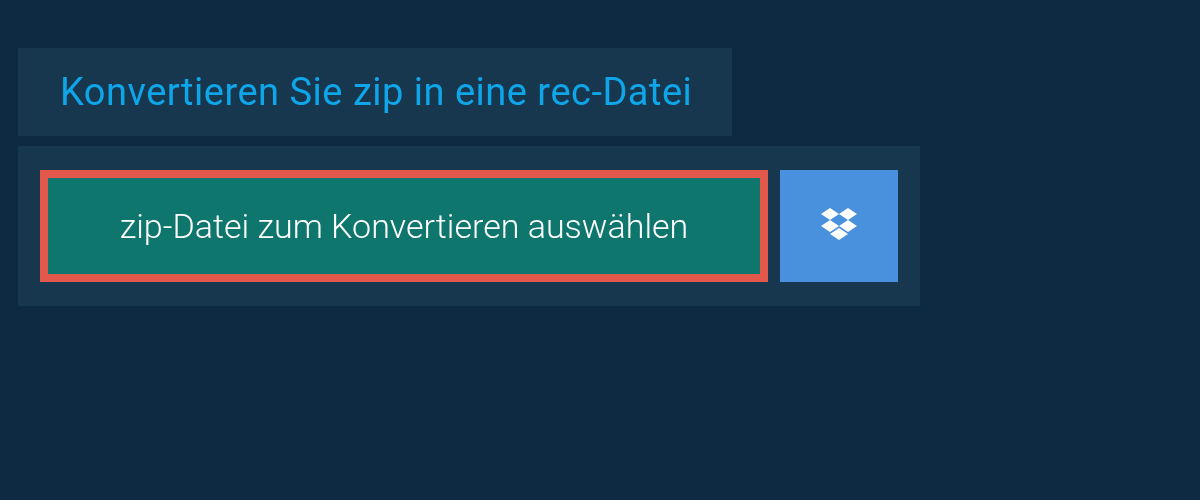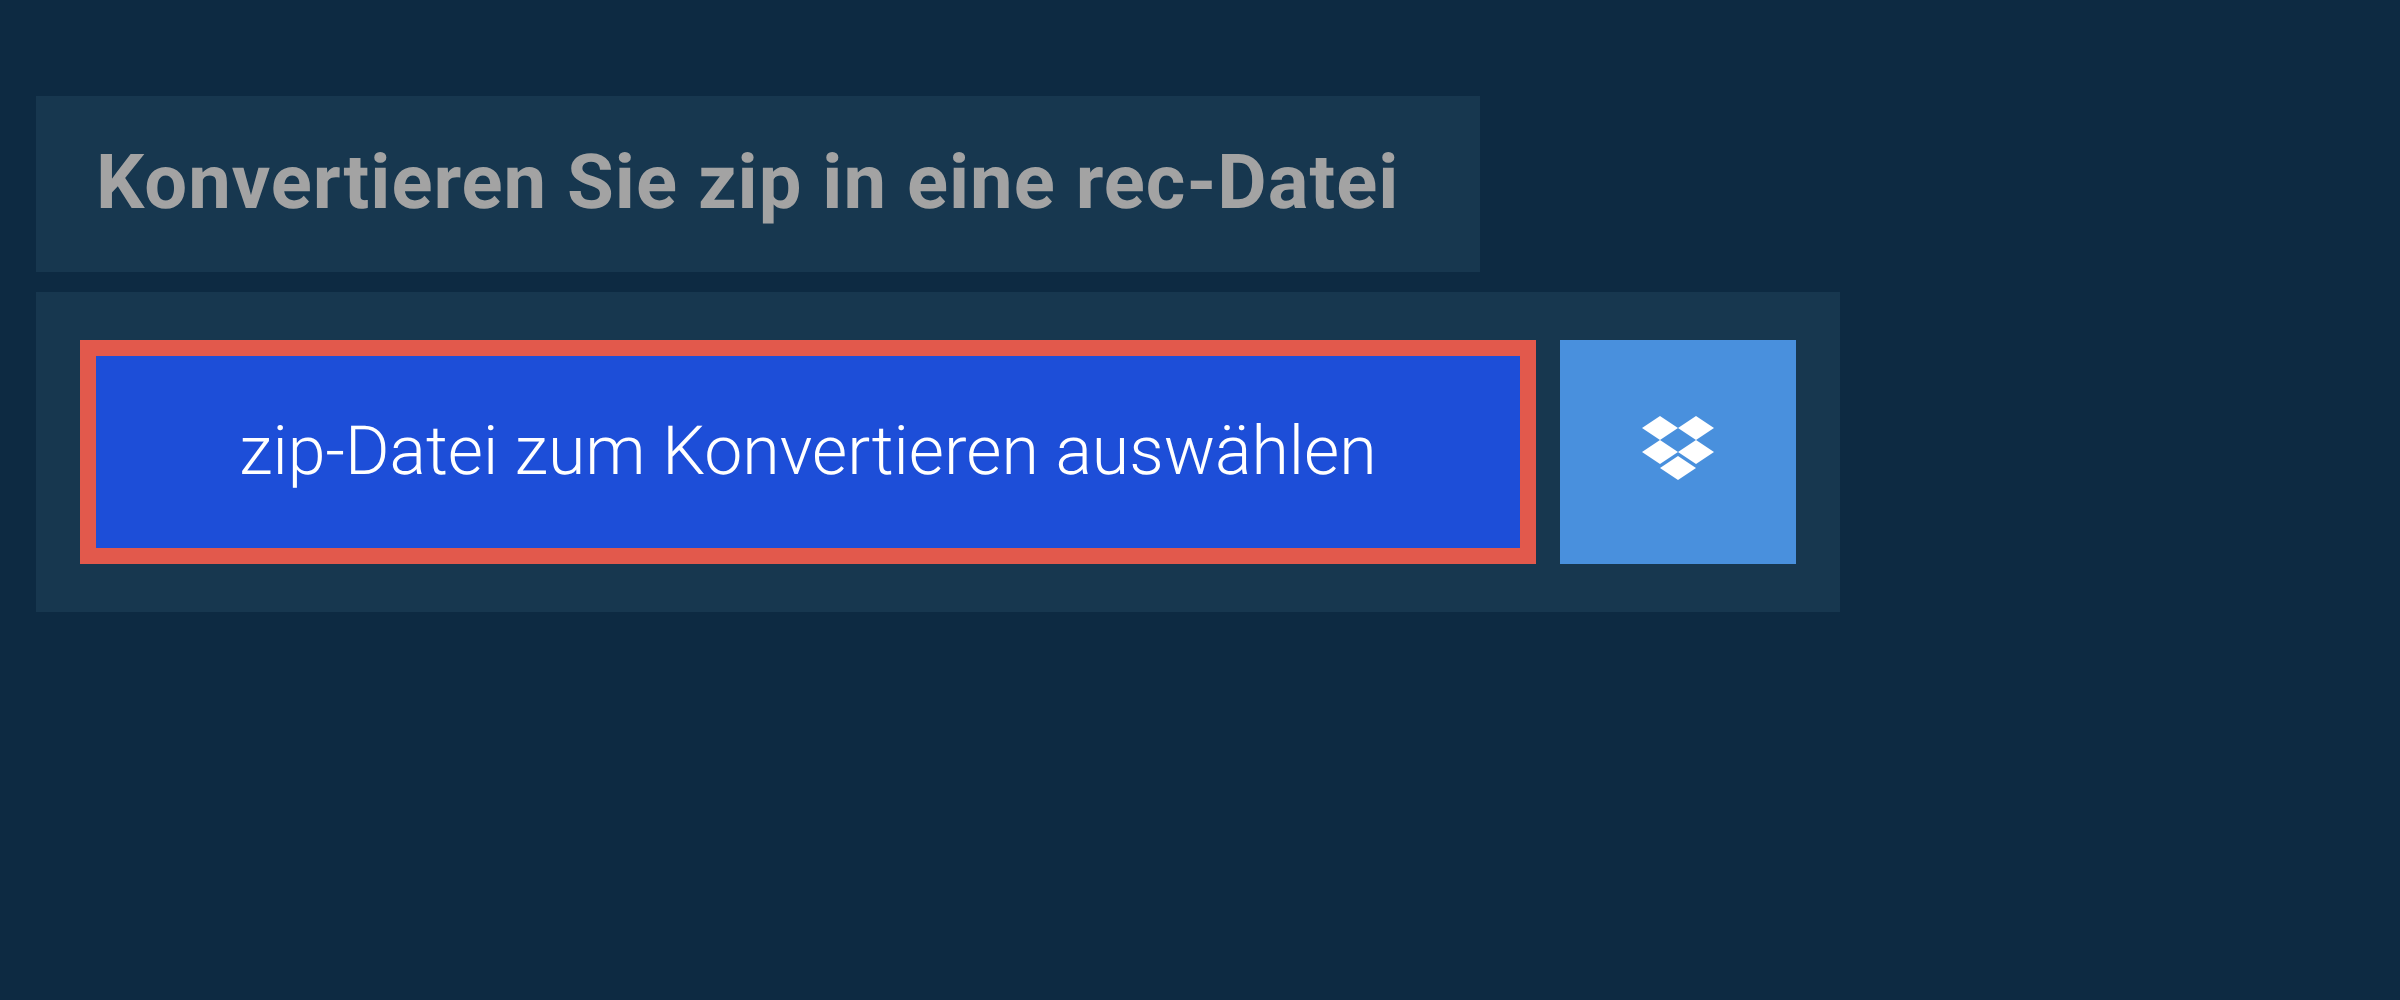--- a/index.html
+++ b/index.html
@@ -15,37 +15,38 @@
       overflow: hidden;
     }
     .header-bar {
       background-color: #17374f;
       display: inline-block;
       padding: 22px 40px 22px 30px;
       margin-left: 18px;
       margin-top: 48px;
     }
     .header-title {
-      color: #a3a3a3;
+      color: #0ea5e9;
       font-size: 38px;
-      font-weight: 700;
+      font-weight: 400;
       letter-spacing: 0.5px;
+      margin-left: 12px;
     }
     .button-panel {
       background-color: #17374f;
       margin-left: 18px;
       margin-top: 10px;
       padding: 24px 22px;
       display: inline-flex;
       align-items: stretch;
       gap: 12px;
       width: 902px;
     }
     .select-button {
-      background-color: #1d4ed8;
+      background-color: #0f766e;
       border: 8px solid #e2594c;
       color: #ffffff;
       font-size: 34px;
       font-weight: 300;
       padding: 28px 40px;
       text-align: center;
       cursor: pointer;
       flex: 1;
       display: flex;
       align-items: center;

